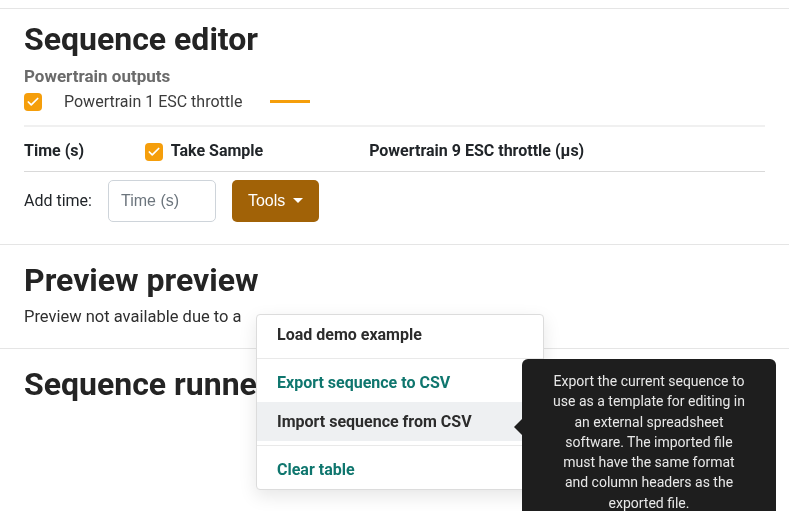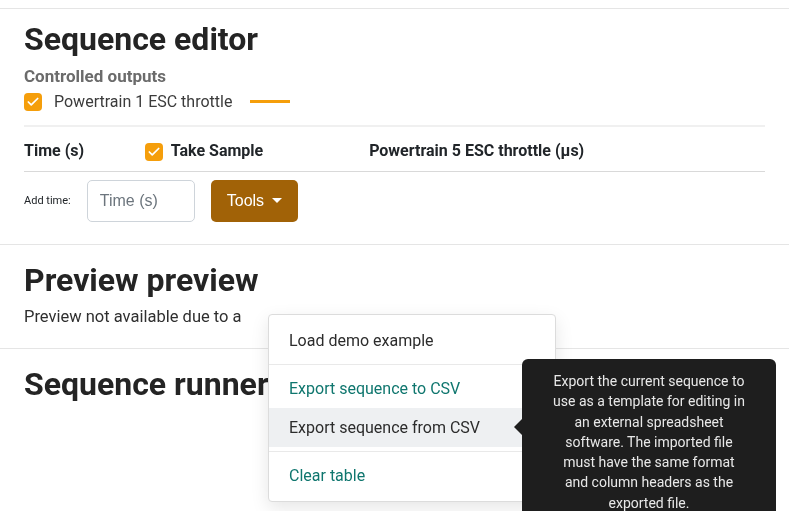--- a/index.html
+++ b/index.html
@@ -3,56 +3,56 @@
 <meta charset="utf-8">
 <style>
   * { box-sizing: border-box; }
   html, body { margin:0; padding:0; font-family: -apple-system, BlinkMacSystemFont, "Segoe UI", Roboto, "Helvetica Neue", Arial, sans-serif; color:#212529; }
   body { width:789px; height:511px; position:relative; background:#fff; }
   .topline { position:absolute; left:0; right:0; top:8px; border-top:1px solid #e5e5e5; }
   .section { padding:0 24px; }
   .divider { border-top:1px solid #e5e5e5; margin:0; }
   h2.title { font-size:32px; font-weight:700; margin:20px 0 8px; color:#242424; }
   h3.sub { font-size:17px; font-weight:700; color:#6b6b6b; margin:8px 0 6px; }
-  .outputs-row { display:flex; align-items:center; gap:12px; margin-bottom:14px; }
+  .outputs-row { display:flex; align-items:center; gap:22px; margin-bottom:14px; }
   .chk { width:18px; height:18px; border-radius:4px; background:#f59e0b; display:inline-flex; align-items:center; justify-content:center; flex:none; }
   .chk svg { width:14px; height:14px; }
   .output-label { font-size:16px; color:#3b3b3b; }
   .swatch { display:inline-block; width:40px; height:0; border-top:3px solid #f59e0b; margin-left:6px; vertical-align:middle; }
   .seq-table { width:100%; border-collapse:collapse; margin-top:4px; }
   .seq-table th { text-align:left; font-size:16px; font-weight:700; padding:10px 8px 10px 0; white-space:nowrap; }
   .seq-table .hdr-row td, .seq-table th { border-bottom:1px solid #d9d9d9; }
   .empty-msg { padding:20px 8px 22px; font-size:17px; color:#2c2c2c; }
   .thin-border { border-top:2px solid #f0f0f0; }
   .inline-chk { display:inline-flex; vertical-align:middle; margin-right:8px; }
   .add-row { display:flex; align-items:center; gap:16px; margin:8px 0 22px; }
-  .add-label { font-size:11px; }
+  .add-label { font-size:16px; }
   .time-input { width:108px; height:42px; border:1px solid #ced4da; border-radius:5px; padding:0 12px; font-size:16px; color:#6c757d; outline:none; }
   .time-input::placeholder { color:#6c757d; }
   .tools-btn { height:42px; background:#a16207; color:#fff; border:none; border-radius:5px; font-size:16px; padding:0 16px; display:inline-flex; align-items:center; gap:8px; cursor:pointer; }
   .caret-down { width:0; height:0; border-left:5px solid transparent; border-right:5px solid transparent; border-top:5px solid #fff; display:inline-block; }
-  .dropdown { position:absolute; left:268px; top:314px; width:288px; background:#fff; border:1px solid #dcdcdc; border-radius:4px; box-shadow:0 6px 18px rgba(0,0,0,.1); padding:6px 0; z-index:5; }
+  .dropdown { position:absolute; left:256px; top:314px; width:288px; background:#fff; border:1px solid #dcdcdc; border-radius:4px; box-shadow:0 6px 18px rgba(0,0,0,.1); padding:0 0; z-index:5;font-weight:bold; }
   .dd-item { padding:10px 20px; font-size:16px; color:#2c2c2c; cursor:pointer; }
   .dd-item.disabled { color:#0f766e; cursor:default; }
   .dd-item.hover { background:#eef0f2; }
   .dd-sep { border-top:1px solid #e9e9e9; margin:4px 0; }
   .tooltip { position:absolute; left:522px; top:359px; width:254px; background:#1e1e1e; color:#e8e8e8; font-size:14px; line-height:1.45; padding:12px 28px; border-radius:6px; text-align:center; z-index:6; }
   .tooltip::before { content:""; position:absolute; top:60px; left:-8px; border-top:8px solid transparent; border-bottom:8px solid transparent; border-right:8px solid #1e1e1e; }
   .sec-preview, .sec-runner { padding-bottom:4px; }
   .preview-text { font-size:16.5px; color:#2f2f2f; margin:6px 0 18px; }
   .panel-sep { height:10px; }
 </style>
 </head>
 <body>
 
 <div class="topline"></div>
 
 <div class="section">
   <h2 class="title">Sequence editor</h2>
-  <h3 class="sub">Controlled outputs</h3>
+  <h3 class="sub">Powertrain outputs</h3>
 
   <div class="outputs-row">
     <span class="chk">
       <svg viewBox="0 0 24 24">
           <path d="M20 6L9 17l-5-5" fill="none" stroke="#fff" stroke-width="3" stroke-linecap="round" stroke-linejoin="round"></path>
         </svg>
     </span>
     <span class="output-label">Powertrain 1 ESC throttle</span>
     <span class="swatch"></span>
   </div>
@@ -63,21 +63,21 @@
     <tbody>
         <tr class="hdr-row">
       <th>Time (s)</th>
       <th>
         <span class="chk inline-chk">
           <svg viewBox="0 0 24 24">
                 <path d="M20 6L9 17l-5-5" fill="none" stroke="#fff" stroke-width="3" stroke-linecap="round" stroke-linejoin="round"></path>
               </svg>
         </span><span>Take Sample</span>
       </th>
-      <th>Powertrain 5 ESC throttle (µs)</th>
+      <th>Powertrain 9 ESC throttle (µs)</th>
     </tr>
   </tbody>
     </table>
 
   <div class="add-row">
     <span class="add-label">Add time:</span>
     <input class="time-input" type="text" placeholder="Time (s)" style="">
     <button class="tools-btn">
       <span>Tools</span>
       <span class="caret-down"></span>
@@ -97,18 +97,18 @@
 <div class="panel-sep"></div>
 
 <div class="section sec-runner">
   <h2 class="title" style="margin-top:6px">Sequence runner</h2>
 </div>
 
 <div class="dropdown">
   <div class="dd-item">Load demo example</div>
   <div class="dd-sep"></div>
   <div class="dd-item disabled">Export sequence to CSV</div>
-  <div class="dd-item hover">Export sequence from CSV</div>
+  <div class="dd-item hover">Import sequence from CSV</div>
   <div class="dd-sep"></div>
   <div class="dd-item disabled">Clear table</div>
 </div>
 
 <div class="tooltip">Export the current sequence to use as a template for editing in an external spreadsheet software. The imported file must have the same format and column headers as the exported file.</div>
 
 </body></html>

